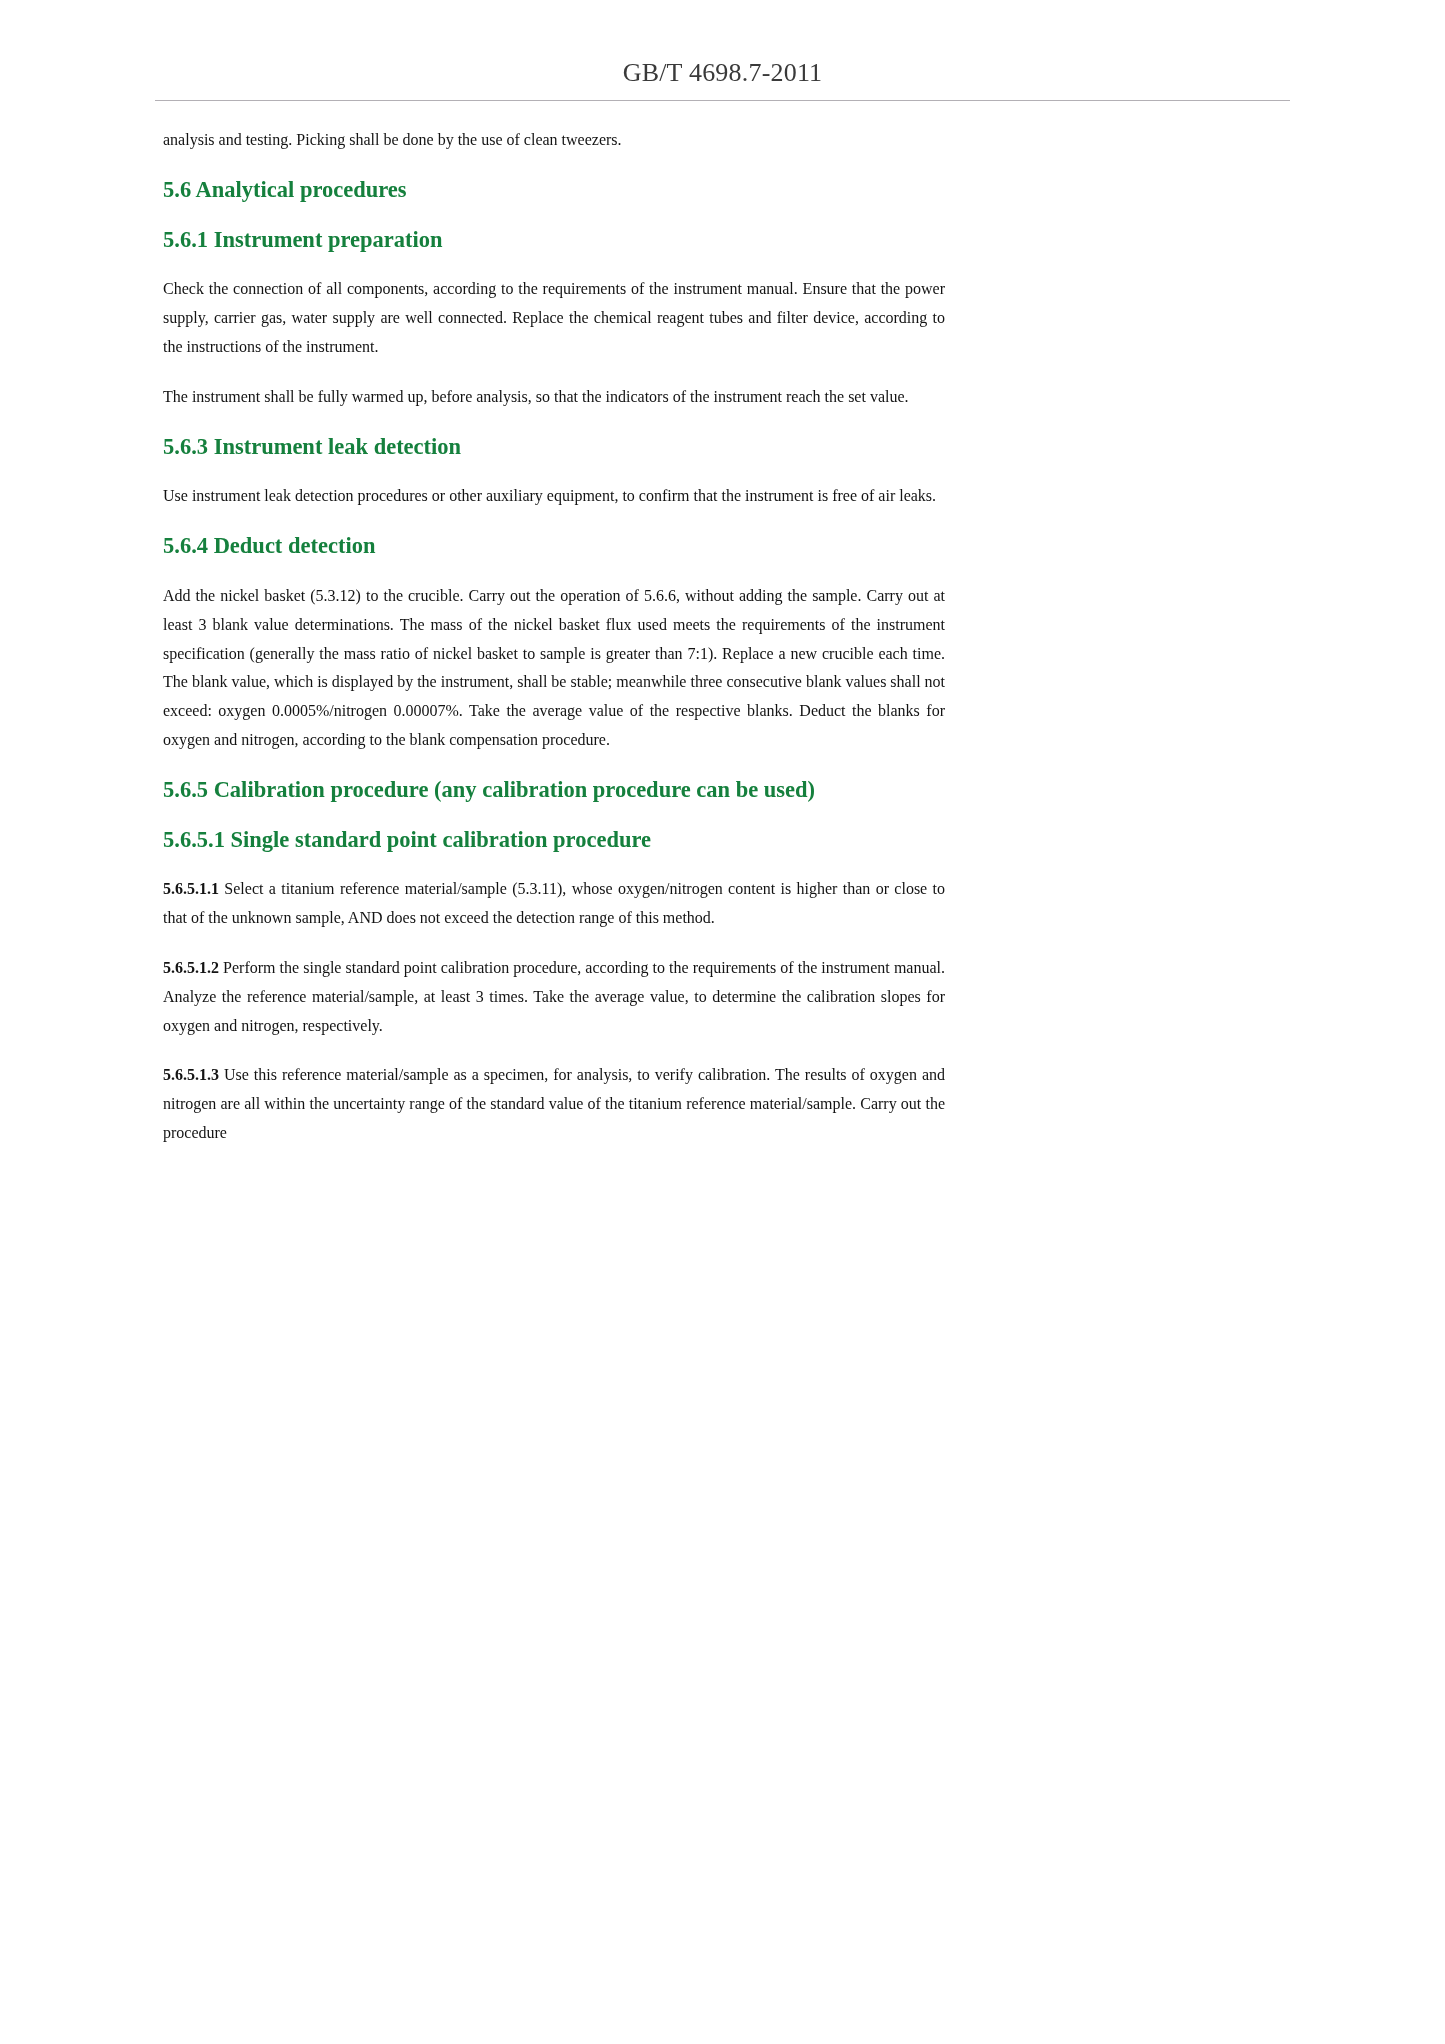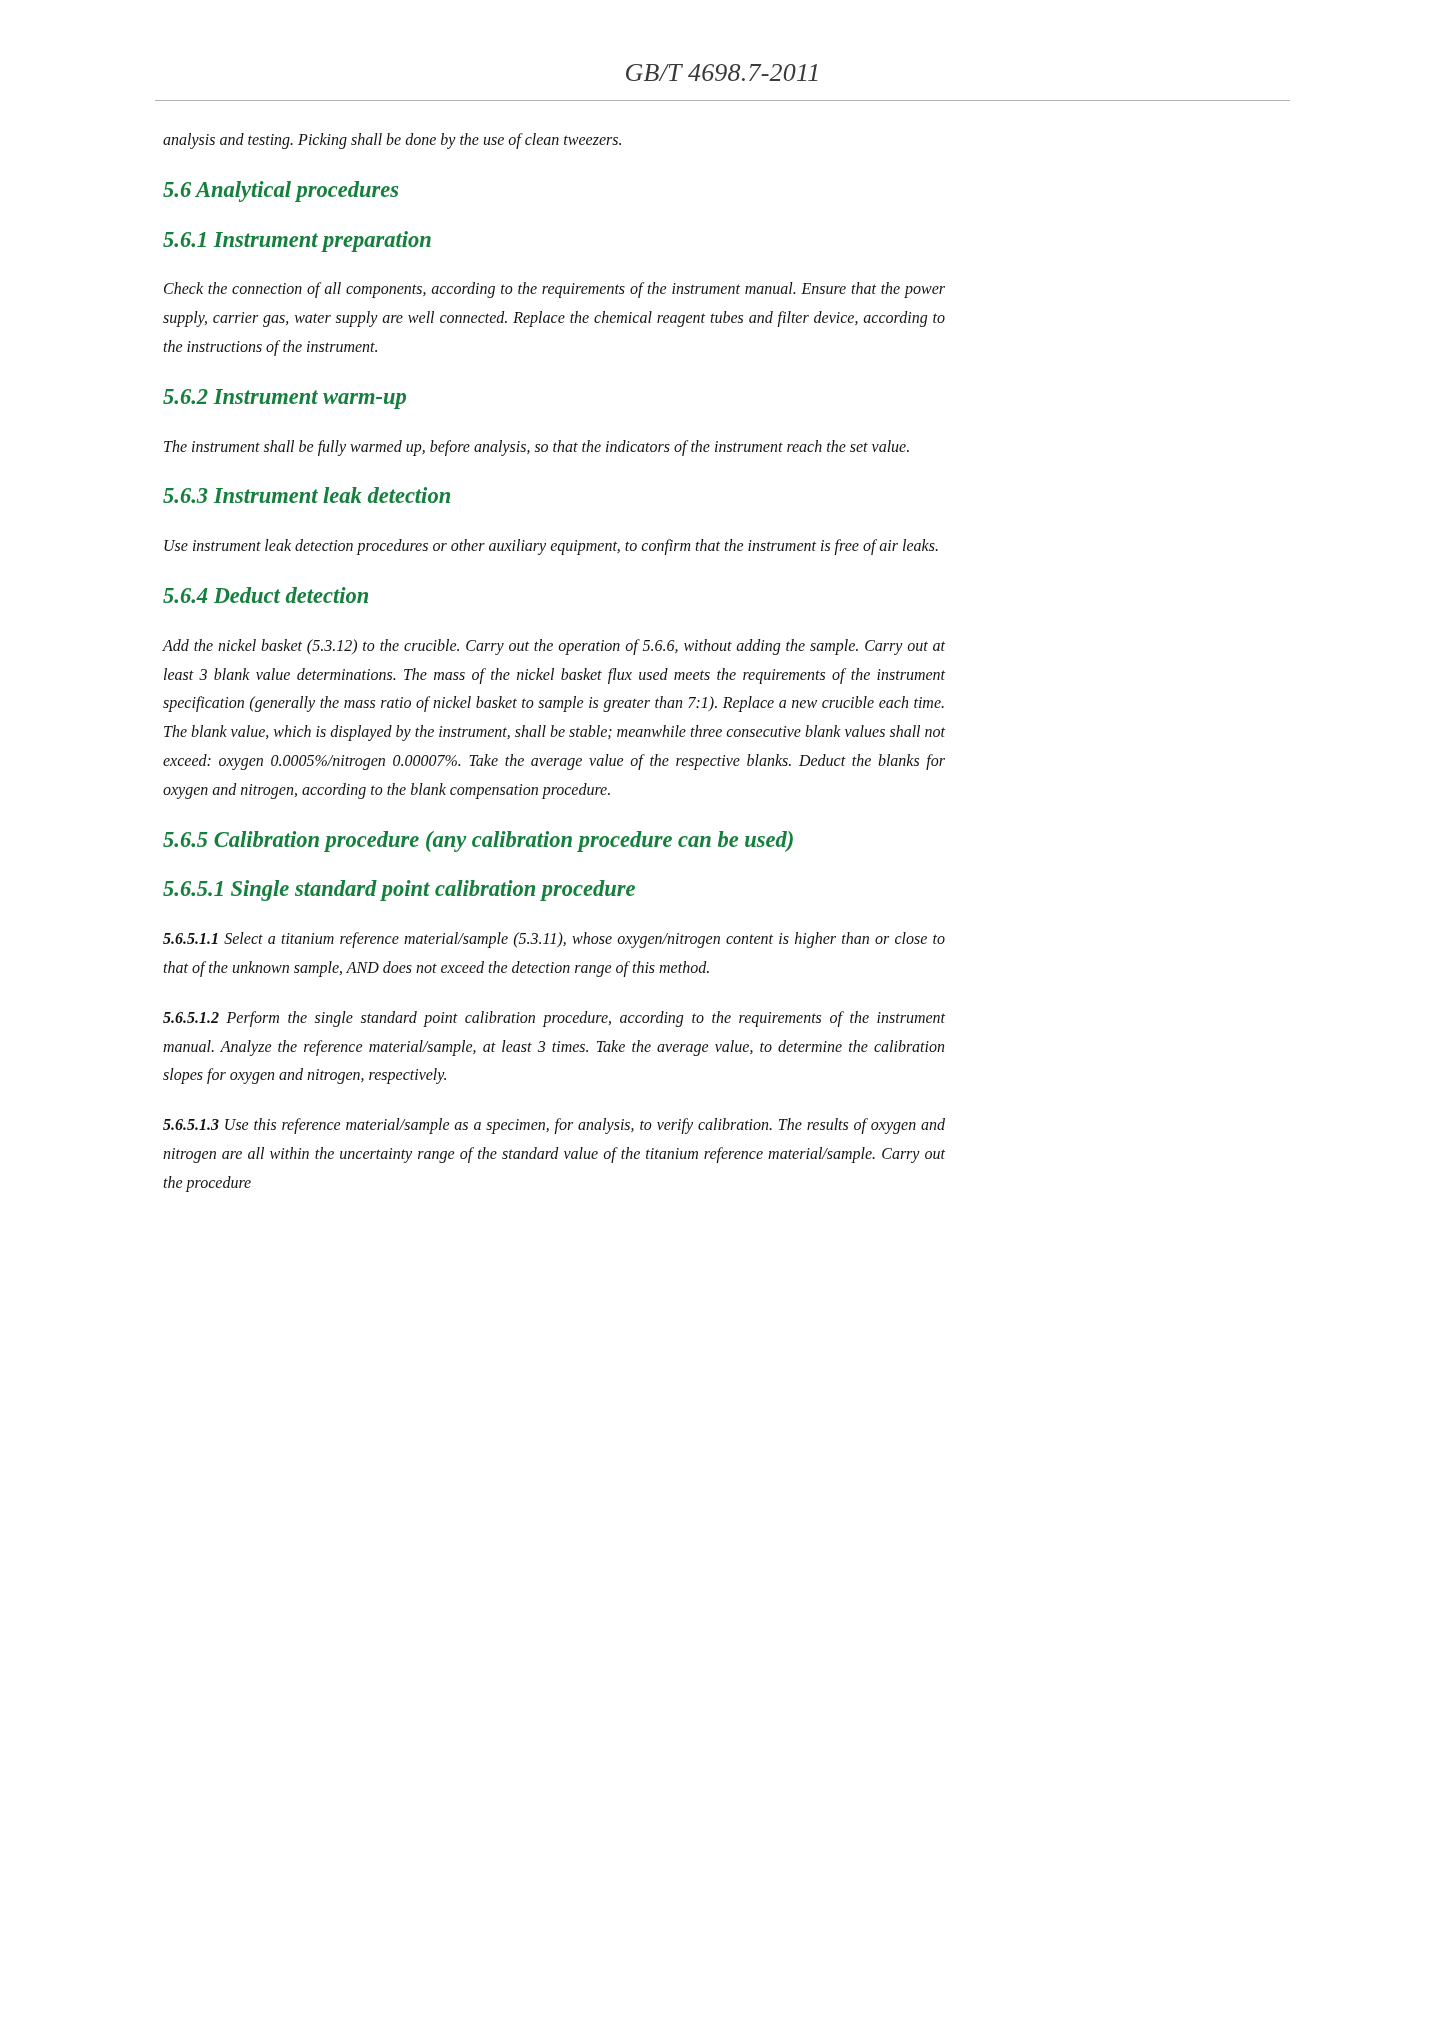--- a/index.html
+++ b/index.html
@@ -13,21 +13,20 @@
     color: #000000;
   }
   .page {
     position: relative;
     width: 1445px;
     height: 1804px;
     margin: 0 auto;
     background: #ffffff;
     box-sizing: border-box;
     overflow: hidden;
-    font-style: italic;
   }
 
   
   .page-header {
     position: absolute;
     left: 0;
     right: 0;
     top: 58px;
     text-align: center;
   }
@@ -131,21 +130,20 @@
 
   <div class="content">
 
     <p class="para">analysis and testing. Picking shall be done by the use of clean tweezers.</p>
 
     <h2 class="heading">5.6 Analytical procedures</h2>
 
     <h3 class="heading">5.6.1 Instrument preparation</h3>
     <p class="para">Check the connection of all components, according to the requirements of the instrument manual. Ensure that the power supply, carrier gas, water supply are well connected. Replace the chemical reagent tubes and filter device, according to the instructions of the instrument.</p>
 
-    <h3 class="heading">5.6.2 Instrument warm-up</h3>
     <p class="para">The instrument shall be fully warmed up, before analysis, so that the indicators of the instrument reach the set value.</p>
 
     <h3 class="heading">5.6.3 Instrument leak detection</h3>
     <p class="para">Use instrument leak detection procedures or other auxiliary equipment, to confirm that the instrument is free of air leaks.</p>
 
     <h3 class="heading">5.6.4 Deduct detection</h3>
     <p class="para">Add the nickel basket (5.3.12) to the crucible. Carry out the operation of 5.6.6, without adding the sample. Carry out at least 3 blank value determinations. The mass of the nickel basket flux used meets the requirements of the instrument specification (generally the mass ratio of nickel basket to sample is greater than 7:1). Replace a new crucible each time. The blank value, which is displayed by the instrument, shall be stable; meanwhile three consecutive blank values shall not exceed: oxygen 0.0005%/nitrogen 0.00007%. Take the average value of the respective blanks. Deduct the blanks for oxygen and nitrogen, according to the blank compensation procedure.</p>
 
     <h3 class="heading">5.6.5 Calibration procedure (any calibration procedure can be used)</h3>
 

